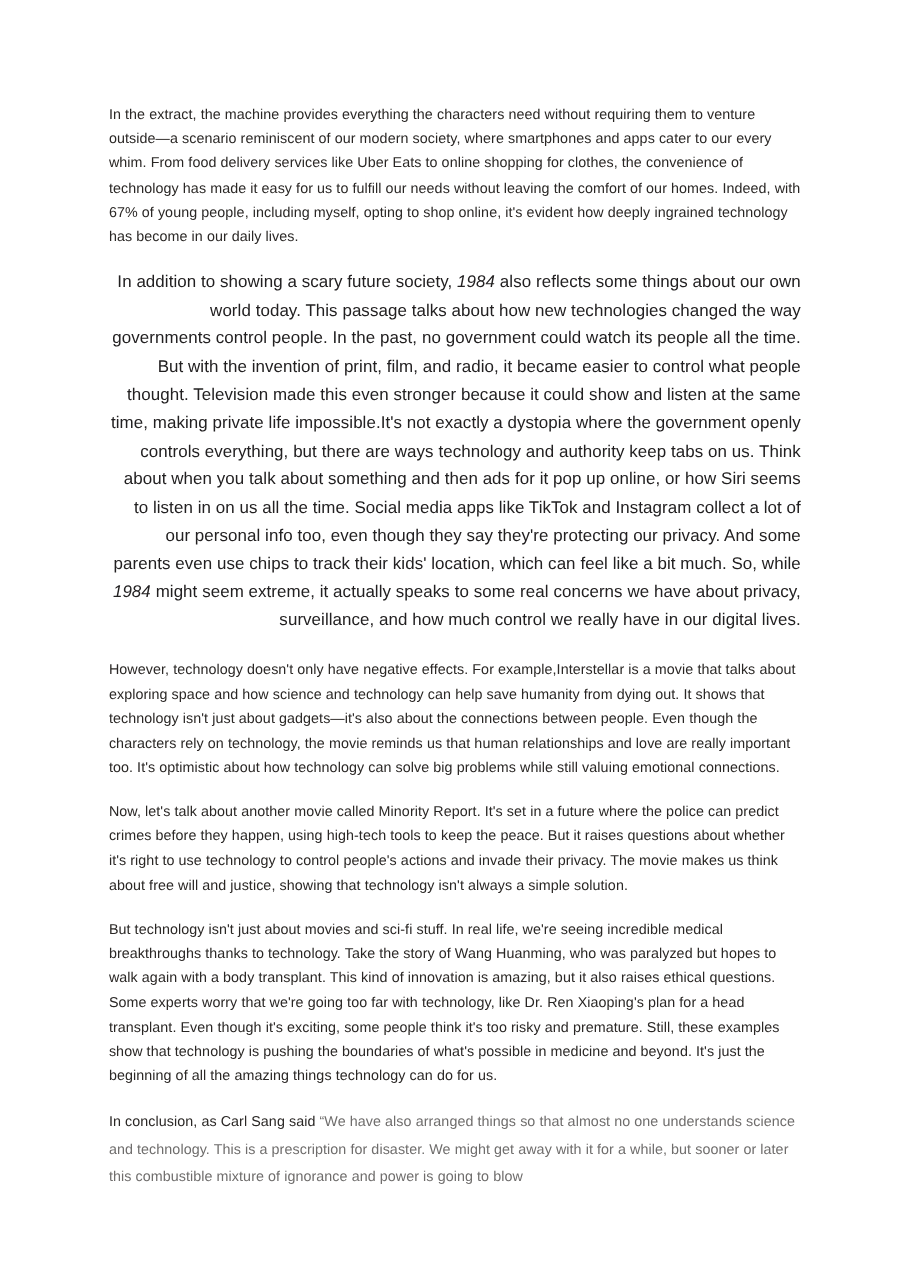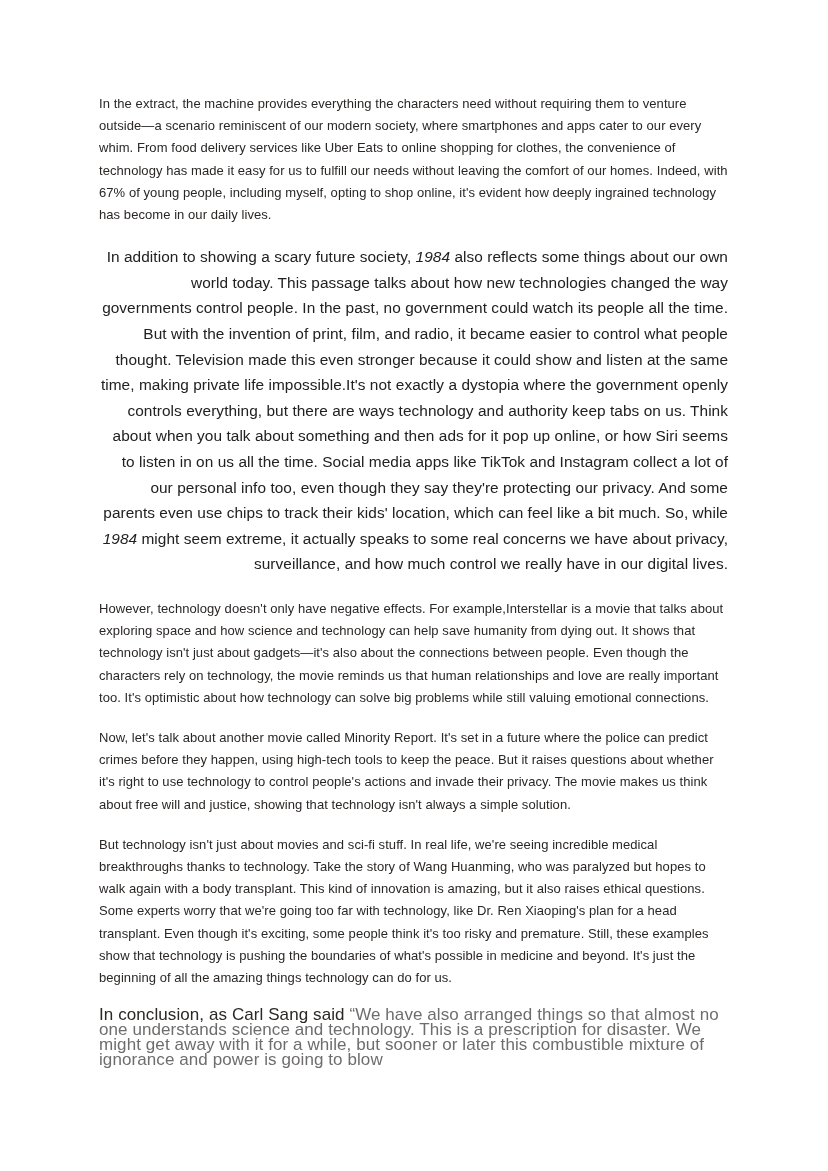--- a/index.html
+++ b/index.html
@@ -43,22 +43,22 @@
   
   .para-lg {
     font-size: 15.4px;
     line-height: 25.6px;
     letter-spacing: 0.004em;
     color: #222021;
     margin-bottom: 21px;
     text-align: right;
   }
   .para-concl {
-    font-size: 17px;
-    line-height: 15px;
+    font-size: 13px;
+    line-height: 25px;
     letter-spacing: 0.005em;
     color: #6f6d6c;
     margin-bottom: 0;
   }
   .lead-dark {
     color: #2a2725;
   }
   .ital {
     font-style: italic;
   }

